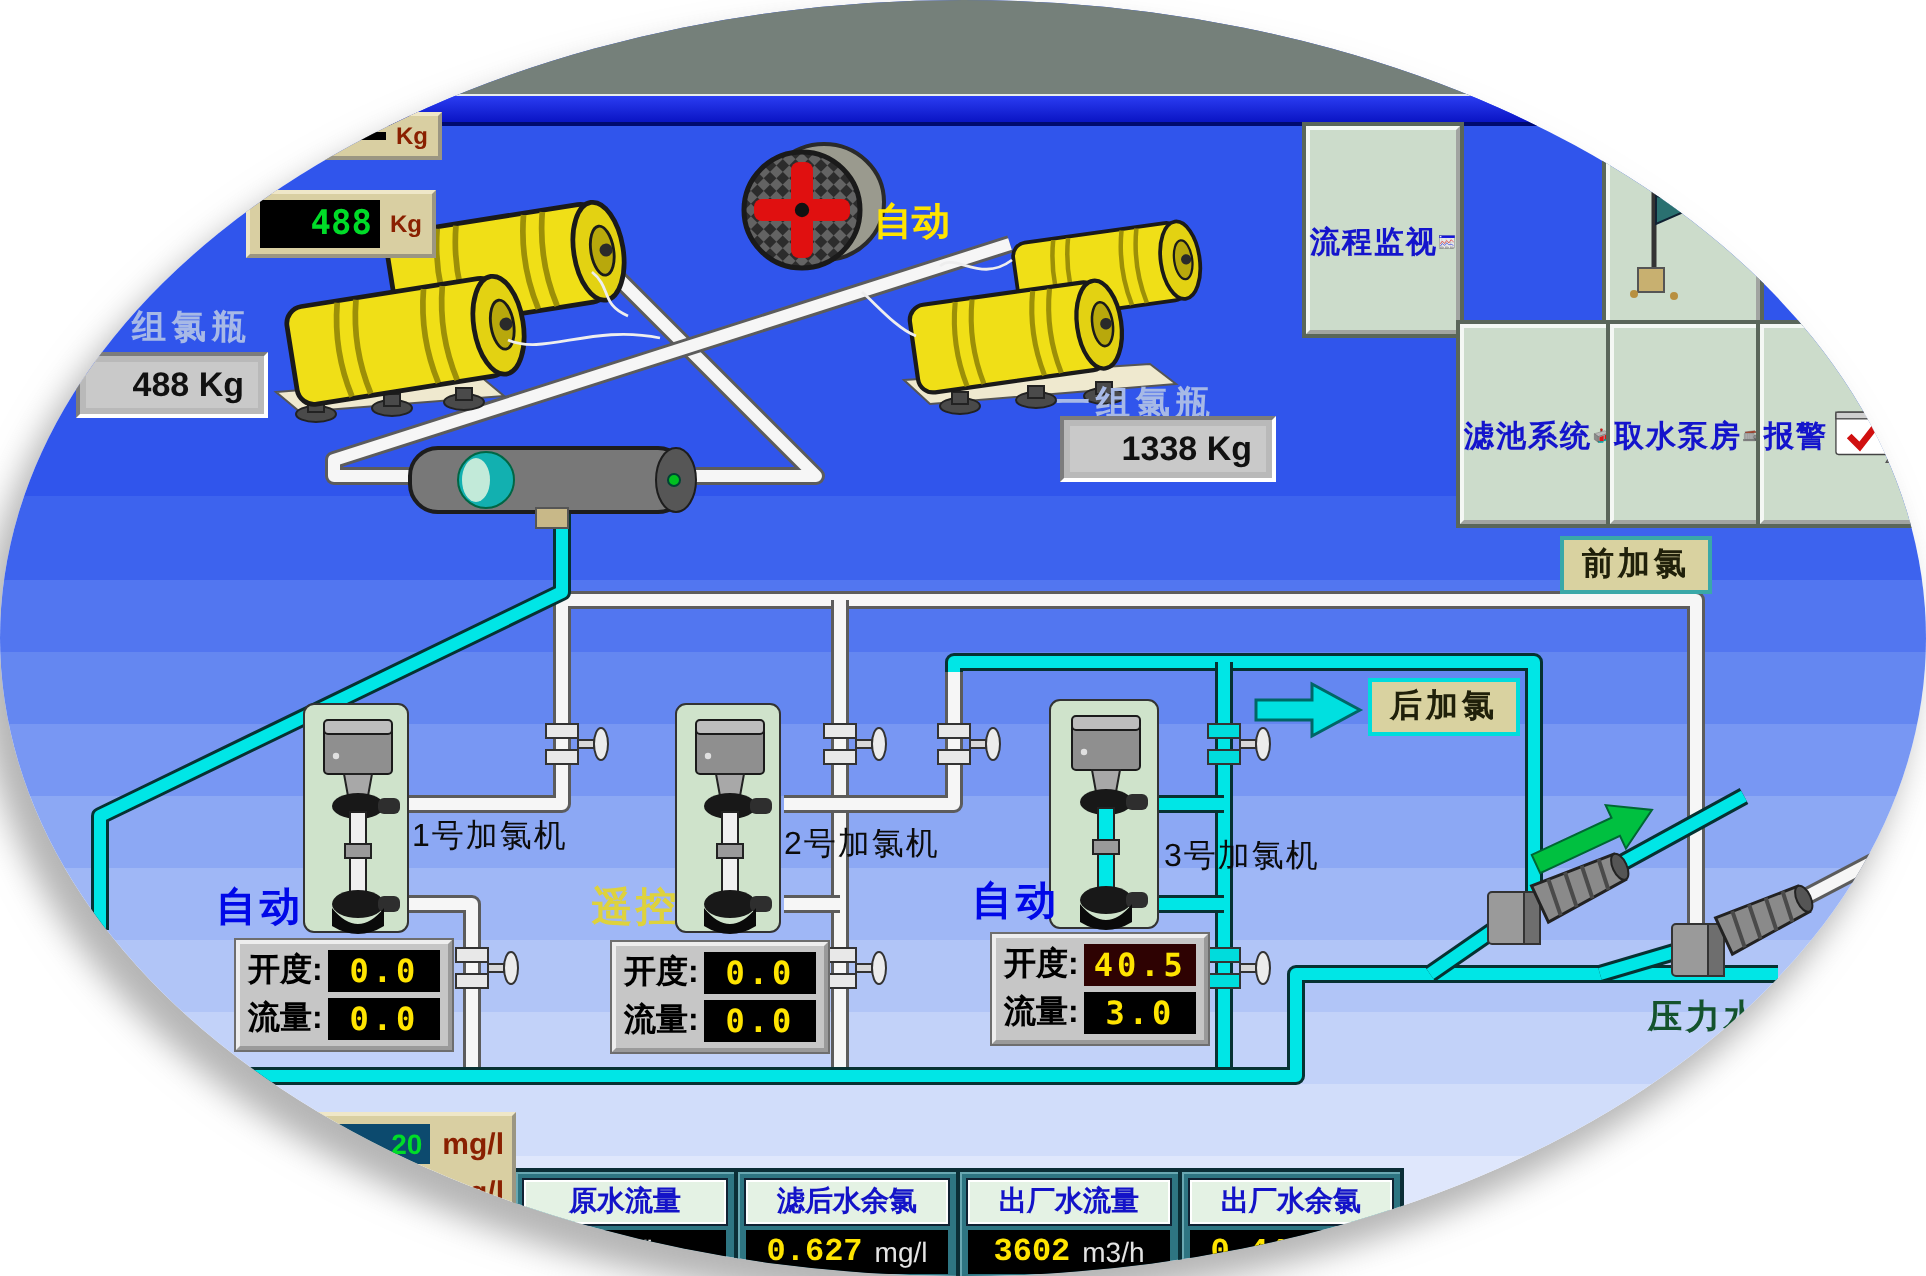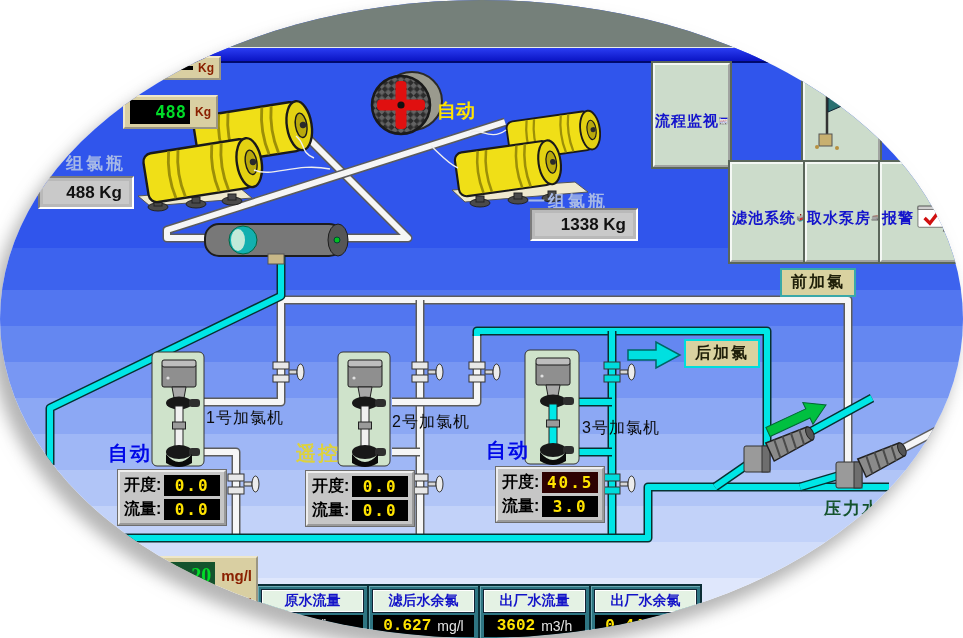--- a/index.html
+++ b/index.html
@@ -70,22 +70,22 @@
           box-shadow:inset 1px 1px 0 #69a8b2;padding:4px 4px 4px 4px;}
   .bpanel .blab{background:#e4f2e4;border:1px solid #fff;outline:1px solid #123;
           color:#1313c8;font-weight:bold;font-size:14px;text-align:center;padding:1px 0;white-space:nowrap;}
   .bpanel .bval{background:#000;margin-top:3px;display:flex;align-items:center;justify-content:center;
           gap:6px;padding:2px 2px;}
   .bpanel .bval .num{color:#ffe400;font-family:Liberation Mono, monospace;font-weight:bold;font-size:16px;}
   .bpanel .bval .bunit{color:#e4e4e4;font-size:14px;}
 
   .dosing{background:#d9cfa2;border:2px outset #efe7c8;padding:4px;display:flex;flex-direction:column;gap:6px;}
   .drow{display:flex;align-items:center;gap:6px;}
-  .drow .dlcd{background:#14532d;color:#00dc28;font-family:Liberation Serif, serif;font-weight:bold;
-        font-size:20px;width:58px;text-align:right;padding:2px 4px;}
+  .drow .dlcd{background:#0c4a6e;color:#00dc28;font-family:Liberation Sans, sans-serif;font-weight:bold;
+        font-size:14px;width:58px;text-align:right;padding:2px 4px;}
   .drow .dunit{color:#8a2000;font-weight:bold;font-size:15px;}
 </style>
 </head>
 <body>
 
 <div class="stage">
  <div class="oval">
   <div class="sky"></div>
   <div class="arc"></div>
   <div class="bluebar"></div>

